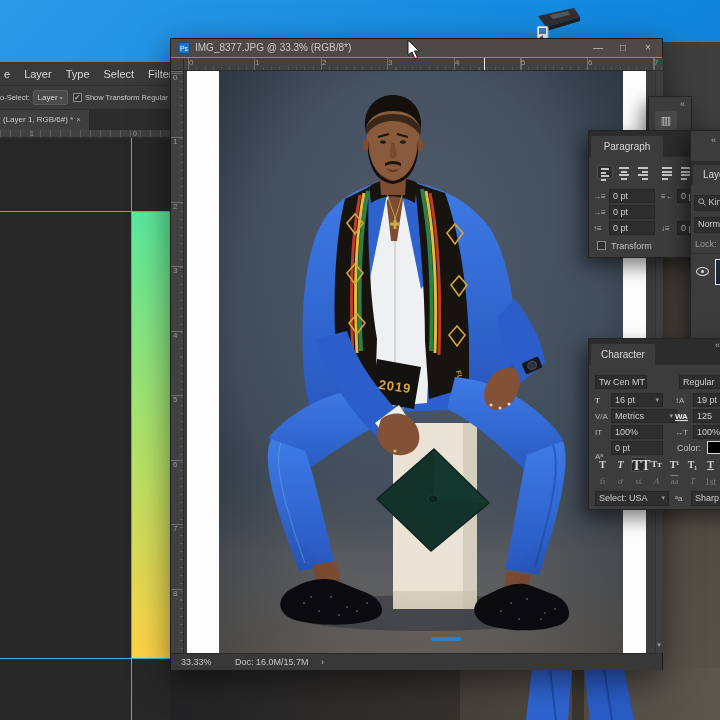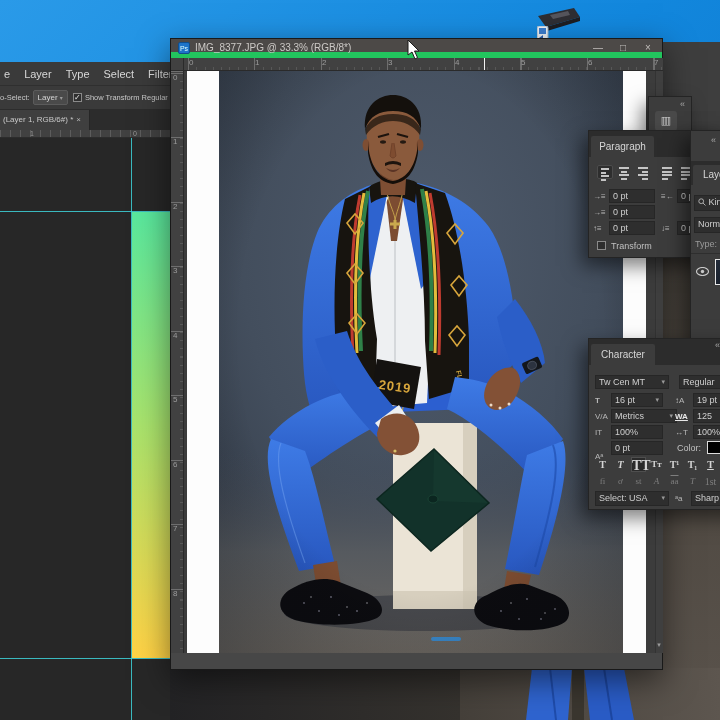--- a/index.html
+++ b/index.html
@@ -25,21 +25,21 @@
 .guide-v{position:absolute;width:1px;background:#3ed3da;opacity:.85}
 .guide-h{position:absolute;height:1px;background:#3ed3da;opacity:.85}
 .gradbar{position:absolute;left:132px;top:74px;width:38px;height:446px;background:linear-gradient(to bottom,#59e79d 0%,#a9e36c 48%,#ffd245 100%)}
 
 .rchrome{left:663px;top:42px;width:57px;height:88px;background:#3e3e3e;z-index:1}
 .backdrop-r{left:663px;top:130px;width:57px;height:590px;background:linear-gradient(to bottom,#3a3732 0%,#4c463f 45%,#5a534c 100%);z-index:1}
 .backdrop-b{left:460px;top:668px;width:260px;height:52px;background:linear-gradient(to right,#45403a,#5d564f);z-index:1}
 .bottomstrip{left:170px;top:668px;width:290px;height:52px;background:linear-gradient(to right,#232325,#35322e);z-index:1}
 
 .docwin{left:170px;top:38px;width:493px;height:632px;background:#474747;border:1px solid #191919;box-shadow:0 10px 30px rgba(0,0,0,.5);z-index:10}
-.titlebar{position:absolute;left:0;top:0;width:100%;height:19px;background:#4c4947;border-bottom:6px solid #22c55e;color:#ccc9c6;font-size:10px}
+.titlebar{position:absolute;left:0;top:0;width:100%;height:19px;background:#4c4947;border-bottom:1px solid #22c55e;color:#ccc9c6;font-size:10px}
 .titlebar .ttl{position:absolute;left:24px;top:3px;white-space:nowrap}
 .fileicon{position:absolute;left:7px;top:3px;width:12px;height:12px;background:#1d74c9;border-radius:2px;border:1px solid #0f4e8d;color:#dff;font-size:7px;line-height:11px;text-align:center}
 .winbtn{position:absolute;top:0;width:24px;height:18px;text-align:center;font-size:10px;line-height:18px;color:#c2bfbc}
 
 .hruler{position:absolute;left:13px;top:19px;width:479px;height:13px;background:#414141;border-bottom:1px solid #2a2a2a;
  background-image:repeating-linear-gradient(to right,#6e6e6e 0 1px,transparent 1px 66.5px),repeating-linear-gradient(to right,#575757 0 1px,transparent 1px 8.3px);background-position:4px 0,4px 9px;background-size:auto 100%,auto 4px;background-repeat:repeat-x}
 .hruler span{position:absolute;top:0;font-size:8px;color:#9b9b9b}
 .vruler{position:absolute;left:0;top:32px;width:13px;height:582px;background:#414141;border-right:1px solid #2a2a2a;
  background-image:repeating-linear-gradient(to bottom,#6e6e6e 0 1px,transparent 1px 64.5px),repeating-linear-gradient(to bottom,#575757 0 1px,transparent 1px 8.1px);background-position:0 2px,9px 2px;background-size:100% auto,4px auto;background-repeat:repeat-y}
 .vruler span{position:absolute;left:2px;font-size:8px;color:#9b9b9b}
@@ -307,34 +307,39 @@
         <path d="M162,348 C176,338 192,342 198,356 C204,370 198,382 184,384 C170,386 158,374 158,362 Z" fill="#835136"></path>
         <circle cx="176" cy="380" r="1.6" fill="#d8c06a"></circle>
 
         <rect x="212" y="566" width="30" height="4" rx="2" fill="#3391e0" opacity=".85"></rect>
         <rect width="404" height="582" fill="url(#pvig)"></rect>
       </svg>
     </div>
   </div>
   <div class="scrollv"></div>
   <div class="scrollarrow">▾</div>
+  <div class="statusbar">
+    <span style="left:10px">33.33%</span>
+    <span style="left:64px">Doc: 16.0M/15.7M</span>
+    <span style="left:150px">›</span>
+  </div>
 </div>
 
 <svg class="abs cursor" width="16" height="20">
   <polygon points="2,0 2,15 6,12 9,19 11.5,17.5 8.5,11 13,11" fill="#fff" stroke="#1b1b1b" stroke-width="1"></polygon>
 </svg>
 
 <div class="abs panel" style="left:648px;top:96px;width:44px;height:40px;z-index:20">
   <span class="collapse" style="right:6px;top:2px">«</span>
   <div style="position:absolute;left:6px;top:14px;width:22px;height:20px;background:#4a4a4a;border-radius:3px;color:#cfcfcf;font-size:11px;text-align:center;line-height:19px">▥</div>
 </div>
 
 <div class="abs panel" style="left:588px;top:130px;width:134px;height:128px;z-index:21">
   <div class="ptabbar">
-    <div class="ptab" style="left:2px;width:63px">Paragraph</div>
+    <div class="ptab" style="left:2px;width:72px">Paragraph</div>
   </div>
   <div class="albtn al-l active" style="left:8px;top:34px">
       <i></i>
       <i></i>
       <i></i>
       <i></i>
     </div>
   <div class="albtn al-c" style="left:27px;top:34px">
       <i></i>
       <i></i>
@@ -384,35 +389,35 @@
   <div style="position:absolute;left:0;top:30px;width:100%;height:24px;background:#2c2c2c"></div>
   <div class="ptab" style="left:2px;top:34px;width:50px;height:20px;line-height:20px">Layers</div>
   <div class="fld" style="left:3px;top:64px;width:54px;height:16px">
     <svg width="8" height="8" style="vertical-align:-1px">
         <circle cx="3.2" cy="3.2" r="2.4" fill="none" stroke="#aaa"></circle>
         <path d="M5,5 L7.5,7.5" stroke="#aaa"></path>
       </svg>
     <span>Kin</span>
   </div>
   <div class="fld" style="left:3px;top:86px;width:54px;height:16px">Norma</div>
-  <span class="lbl" style="left:4px;top:108px;color:#9a9a9a">Type:</span>
+  <span class="lbl" style="left:4px;top:108px;color:#9a9a9a">Lock:</span>
   <div style="position:absolute;left:0;top:122px;width:100%;height:1px;background:#2e2e2e"></div>
   <svg width="13" height="9" style="position:absolute;left:5px;top:136px">
     <ellipse cx="6.5" cy="4.5" rx="6" ry="4" fill="none" stroke="#c8c8c8" stroke-width="1.2"></ellipse>
       <circle cx="6.5" cy="4.5" r="1.7" fill="#c8c8c8"></circle>
   </svg>
   <div style="position:absolute;left:24px;top:128px;width:34px;height:26px;background:linear-gradient(135deg,#232c3a,#11161f);border:1px solid #e6e6e6"></div>
 </div>
 
 <div class="abs panel" style="left:588px;top:338px;width:160px;height:172px;z-index:23">
   <div class="ptabbar">
     <div class="ptab" style="left:2px;width:64px">Character</div>
     <span class="collapse" style="left:126px;top:1px">«</span>
   </div>
-  <div class="fld" style="left:6px;top:36px;width:74px"><span>Tw Cen MT</span><span class="dd">▾</span></div>
+  <div class="fld" style="left:6px;top:36px;width:52px"><span>Tw Cen MT</span><span class="dd">▾</span></div>
   <div class="fld" style="left:90px;top:36px;width:66px">Regular</div>
   <span class="ficon" style="left:6px;top:57px;font-weight:bold">T</span>
   <div class="fld" style="left:22px;top:54px;width:52px"><span>16 pt</span><span class="dd">▾</span></div>
   <span class="ficon" style="left:86px;top:57px">↕A</span>
   <div class="fld" style="left:104px;top:54px;width:52px">19 pt</div>
   <span class="ficon" style="left:6px;top:73px">V/A</span>
   <div class="fld" style="left:22px;top:70px;width:66px"><span>Metrics</span><span class="dd">▾</span></div>
   <span class="ficon u" style="left:86px;top:73px;color:#e8e8e8;font-weight:bold">WA</span>
   <div class="fld" style="left:104px;top:70px;width:52px">125</div>
   <span class="ficon" style="left:6px;top:89px">IT</span>

